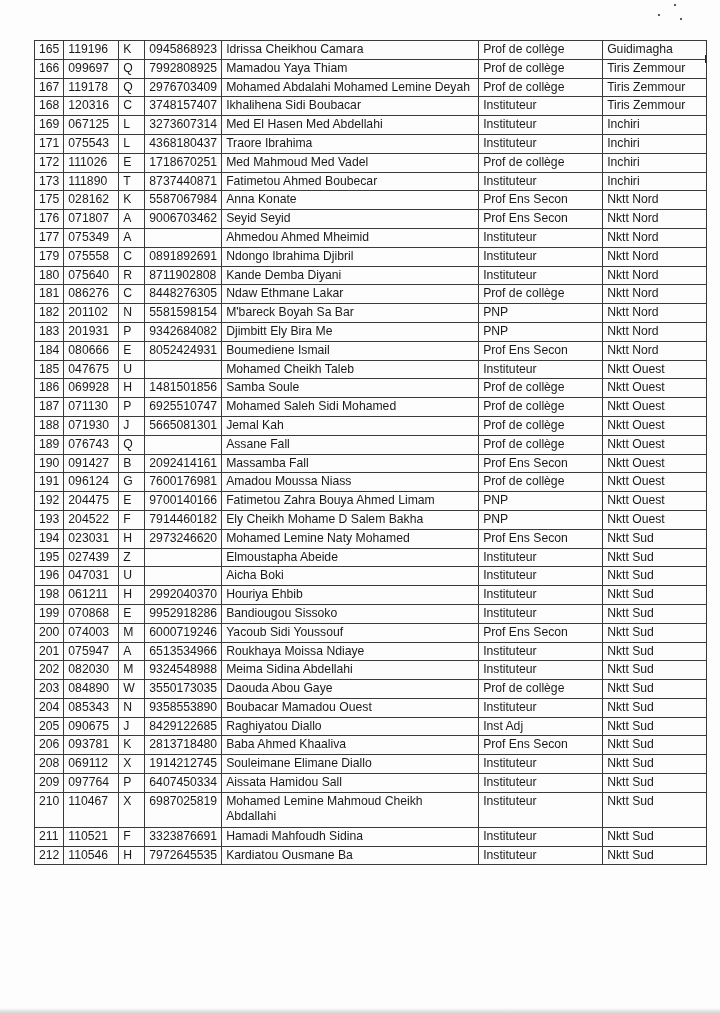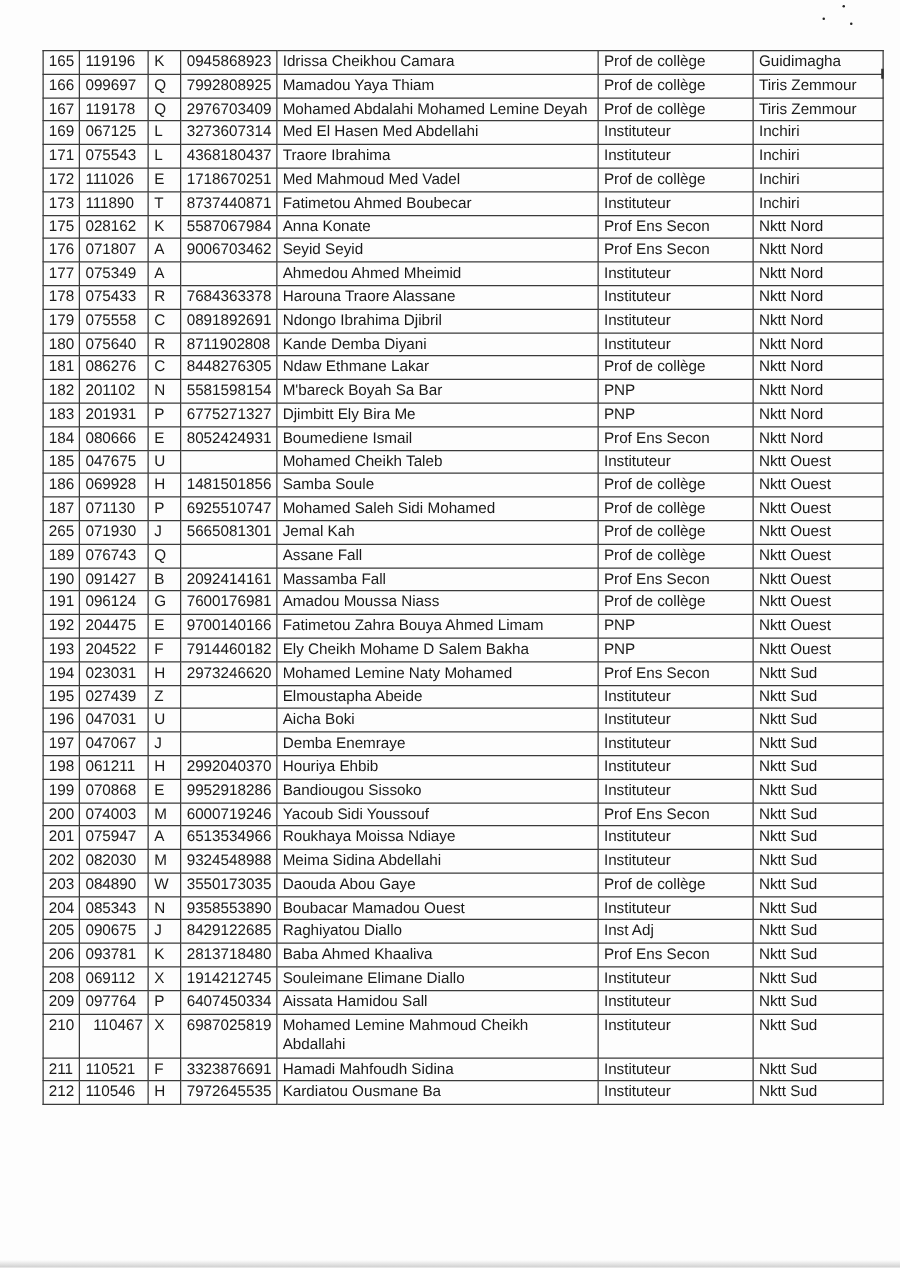--- a/index.html
+++ b/index.html
@@ -70,20 +70,29 @@
       <tr>
         <td>167</td>
         <td>119178</td>
         <td>Q</td>
         <td>2976703409</td>
         <td>Mohamed Abdalahi Mohamed Lemine Deyah</td>
         <td>Prof de collège</td>
         <td>Tiris Zemmour</td>
       </tr>
       <tr>
+        <td>168</td>
+        <td>120316</td>
+        <td>C</td>
+        <td>3748157407</td>
+        <td>Ikhalihena Sidi Boubacar</td>
+        <td>Instituteur</td>
+        <td>Tiris Zemmour</td>
+      </tr>
+      <tr>
         <td>169</td>
         <td>067125</td>
         <td>L</td>
         <td>3273607314</td>
         <td>Med El Hasen Med Abdellahi</td>
         <td>Instituteur</td>
         <td>Inchiri</td>
       </tr>
       <tr>
         <td>171</td>
@@ -129,29 +138,20 @@
         <td>Seyid Seyid</td>
         <td>Prof Ens Secon</td>
         <td>Nktt Nord</td>
       </tr>
       <tr>
         <td>177</td>
         <td>075349</td>
         <td>A</td>
         <td></td>
         <td>Ahmedou Ahmed Mheimid</td>
-        <td>Instituteur</td>
-        <td>Nktt Nord</td>
-      </tr>
-      <tr>
-        <td>178</td>
-        <td>075433</td>
-        <td>R</td>
-        <td>7684363378</td>
-        <td>Harouna Traore Alassane</td>
         <td>Instituteur</td>
         <td>Nktt Nord</td>
       </tr>
       <tr>
         <td>179</td>
         <td>075558</td>
         <td>C</td>
         <td>0891892691</td>
         <td>Ndongo Ibrahima Djibril</td>
         <td>Instituteur</td>
@@ -181,21 +181,21 @@
         <td>N</td>
         <td>5581598154</td>
         <td>M'bareck Boyah Sa Bar</td>
         <td>PNP</td>
         <td>Nktt Nord</td>
       </tr>
       <tr>
         <td>183</td>
         <td>201931</td>
         <td>P</td>
-        <td>6775271327</td>
+        <td>9342684082</td>
         <td>Djimbitt Ely Bira Me</td>
         <td>PNP</td>
         <td>Nktt Nord</td>
       </tr>
       <tr>
         <td>184</td>
         <td>080666</td>
         <td>E</td>
         <td>8052424931</td>
         <td>Boumediene Ismail</td>
@@ -223,21 +223,21 @@
       <tr>
         <td>187</td>
         <td>071130</td>
         <td>P</td>
         <td>6925510747</td>
         <td>Mohamed Saleh Sidi Mohamed</td>
         <td>Prof de collège</td>
         <td>Nktt Ouest</td>
       </tr>
       <tr>
-        <td>265</td>
+        <td>188</td>
         <td>071930</td>
         <td>J</td>
         <td>5665081301</td>
         <td>Jemal Kah</td>
         <td>Prof de collège</td>
         <td>Nktt Ouest</td>
       </tr>
       <tr>
         <td>189</td>
         <td>076743</td>
@@ -304,29 +304,20 @@
       <tr>
         <td>196</td>
         <td>047031</td>
         <td>U</td>
         <td></td>
         <td>Aicha Boki</td>
         <td>Instituteur</td>
         <td>Nktt Sud</td>
       </tr>
       <tr>
-        <td>197</td>
-        <td>047067</td>
-        <td>J</td>
-        <td></td>
-        <td>Demba Enemraye</td>
-        <td>Instituteur</td>
-        <td>Nktt Sud</td>
-      </tr>
-      <tr>
         <td>198</td>
         <td>061211</td>
         <td>H</td>
         <td>2992040370</td>
         <td>Houriya Ehbib</td>
         <td>Instituteur</td>
         <td>Nktt Sud</td>
       </tr>
       <tr>
         <td>199</td>
@@ -413,21 +404,21 @@
         <td>209</td>
         <td>097764</td>
         <td>P</td>
         <td>6407450334</td>
         <td>Aissata Hamidou Sall</td>
         <td>Instituteur</td>
         <td>Nktt Sud</td>
       </tr>
       <tr>
         <td style="height: 33px;">210</td>
-        <td style="height: 33px; text-align: right;">110467</td>
+        <td style="height: 33px;">110467</td>
         <td style="height: 33px;">X</td>
         <td style="height: 33px;">6987025819</td>
         <td class="wrap" style="height: 33px;">Mohamed Lemine Mahmoud Cheikh Abdallahi</td>
         <td style="height: 33px;">Instituteur</td>
         <td style="height: 33px;">Nktt Sud</td>
       </tr>
       <tr>
         <td>211</td>
         <td>110521</td>
         <td>F</td>

